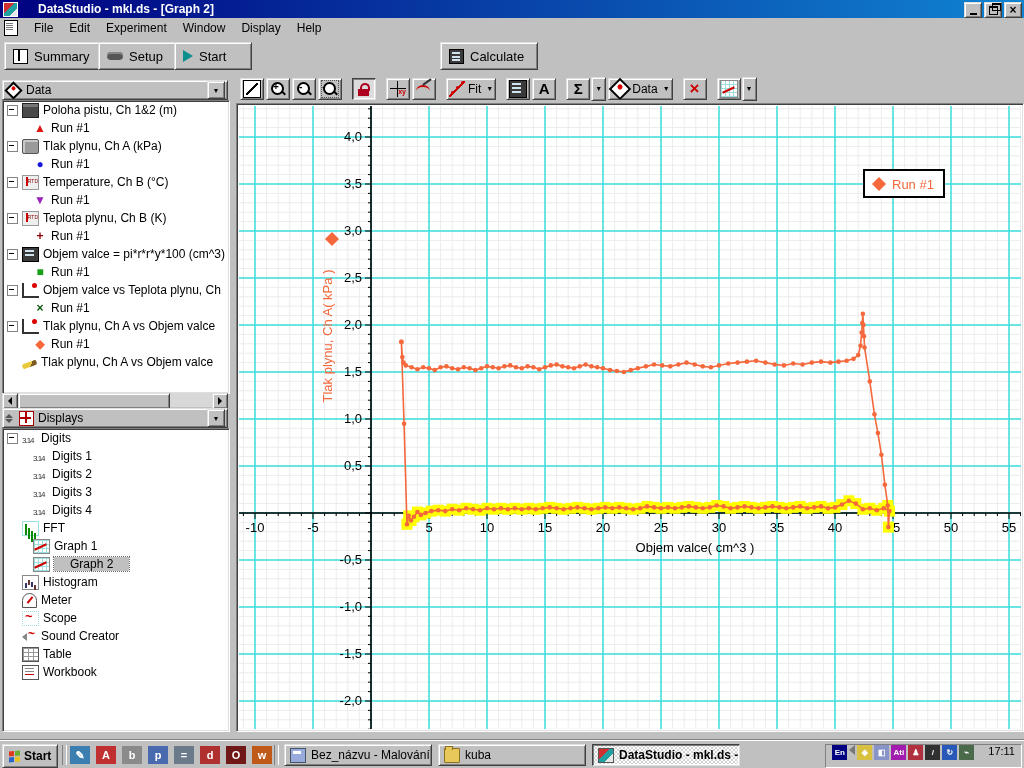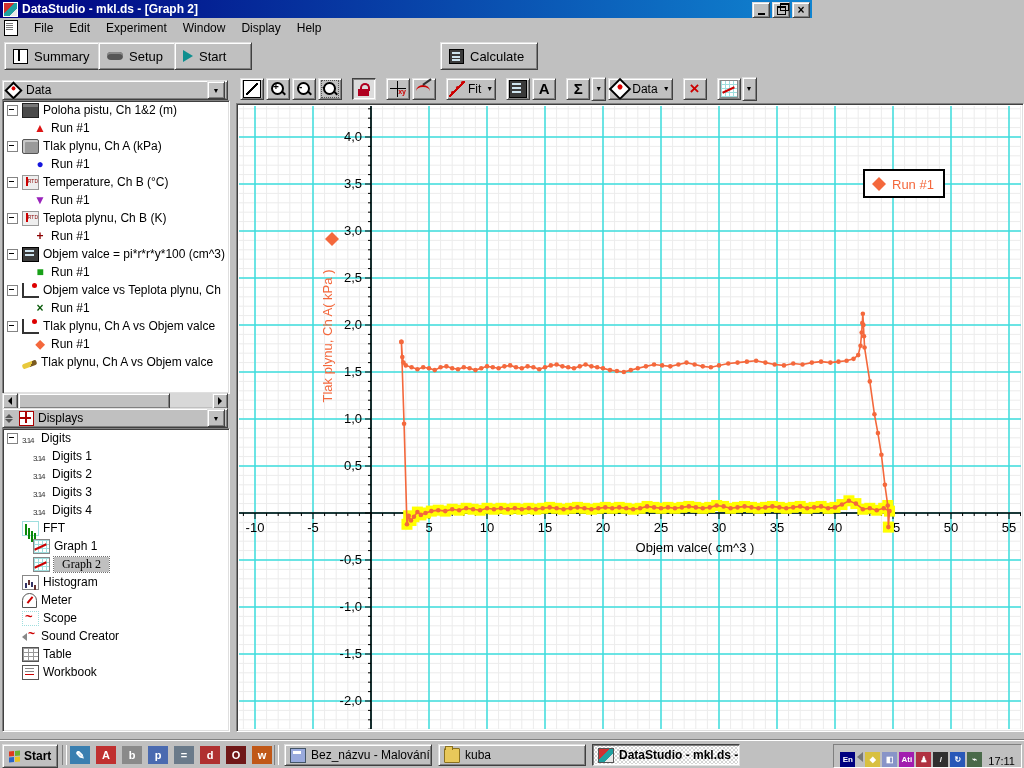--- a/index.html
+++ b/index.html
@@ -7,22 +7,22 @@
           font-family:"Liberation Sans",sans-serif;font-size:12px;color:#000;}
   
   .b98{background:#c0c0c0;border:1px solid;border-color:#dfdfdf #404040 #404040 #dfdfdf;
        box-shadow:inset 1px 1px 0 #fff, inset -1px -1px 0 #808080;}
   .b98.pressed{border-color:#404040 #dfdfdf #dfdfdf #404040;
        box-shadow:inset 1px 1px 0 #808080, inset -1px -1px 0 #fff;
        background:#dcdcdc;}
   .sunken{border:1px solid;border-color:#808080 #fff #fff #808080;
           box-shadow:inset 1px 1px 0 #404040, inset -1px -1px 0 #dfdfdf;background:#fff;}
   
-  .titlebar{position:absolute;left:0;top:0;width:812px;height:18px;
-            background:linear-gradient(90deg,#000080,#1084d0);display:flex;align-items:center;}
+  .titlebar{position:absolute;left:0;top:0;width:1024px;height:18px;
+            background:linear-gradient(90deg,#000080,#1084d0);display:flex;align-items:center;gap:16px;}
   .app-icon{width:13px;height:13px;margin:0 4px 0 3px;
             background:linear-gradient(135deg,#d03030 0 40%,#20a0a0 40% 70%,#e8e8e8 70%);
             border:1px solid #fff;transform:rotate(0deg);}
   .title-text{color:#fff;font-weight:bold;font-size:12px;white-space:nowrap;}
   .win-ctrls{position:absolute;right:2px;top:2px;display:flex;gap:2px;}
   .wbtn{width:16px;height:14px;display:flex;align-items:center;justify-content:center;position:relative;}
   .gl-min{width:7px;height:2px;background:#000;margin-top:7px;}
   .gl-restore{width:7px;height:6px;border:1px solid #000;border-top-width:2px;position:relative;background:#c0c0c0;}
   .gl-restore::before{content:"";position:absolute;left:2px;top:-5px;width:7px;height:5px;border:1px solid #000;border-top-width:2px;}
   .gl-close{font-weight:bold;font-size:12px;line-height:10px;}
@@ -99,21 +99,21 @@
   .splitter .up{border-bottom:4px solid #555;}
   .splitter .dn{border-top:4px solid #555;}
   .tree{position:absolute;left:2px;width:226px;overflow:hidden;background:#fff;}
   .trow{height:18px;display:flex;align-items:center;gap:4px;white-space:nowrap;padding-left:4px;}
   .trow.child{padding-left:30px;}
   .exp{width:9px;height:9px;border:1px solid #848484;background:#fff;flex:none;position:relative;}
   .exp::after{content:"";position:absolute;left:1px;top:3px;width:5px;height:1px;background:#000;}
   .noexp{width:11px;flex:none;}
   .marker{width:14px;text-align:center;font-size:12px;font-weight:bold;flex:none;}
   .tlabel{overflow:hidden;text-overflow:clip;}
-  .tlabel.sel{background:#c0c0c0;outline:1px dotted #707070;padding:0 8px;font-family:Liberation Serif, serif;}
+  .tlabel.sel{background:#c0c0c0;outline:1px dotted #707070;padding:0 16px;}
   
   .ti{width:15px;height:13px;flex:none;position:relative;display:inline-block;}
   .ic-motion{background:#4a4a4a;border:1px solid #222;box-shadow:inset 0 3px 0 #777;}
   .ic-pressure{background:#9a9a9a;border:1px solid #555;border-radius:2px;box-shadow:inset 2px 2px 0 #c8c8c8;}
   .ic-thermo{background:#eee;border:1px solid #999;}
   .ic-thermo::after{content:"";position:absolute;left:3px;top:1px;width:2px;height:9px;background:#c00;}
   .ic-thermo::before{content:"RTD";position:absolute;right:0px;top:2px;font-size:5px;color:#800;}
   .ic-calc{background:#3a3a3a;border:1px solid #000;}
   .ic-calc::after{content:"";position:absolute;left:2px;top:2px;width:9px;height:2px;background:#cfe4ef;box-shadow:0 4px 0 #cfe4ef;}
   .ic-xy{background:#fff;border-left:2px solid #333;border-bottom:2px solid #333;}
@@ -164,21 +164,21 @@
   .tb-sep{position:absolute;top:4px;width:3px;height:20px;border-left:1px solid #808080;border-right:1px solid #fff;}
   .ql{position:absolute;top:5px;width:20px;height:18px;display:flex;align-items:center;justify-content:center;font-size:11px;font-weight:bold;border:none;}
   .task{position:absolute;top:3px;height:22px;display:flex;align-items:center;gap:5px;padding:0 5px;font-size:12px;white-space:nowrap;overflow:hidden;width:148px;box-sizing:border-box;}
   .task.active{font-weight:bold;background:conic-gradient(#fff 25%,#d4d4d4 0 50%,#fff 0 75%,#d4d4d4 0) 0 0/4px 4px;}
   .task .tic{width:14px;height:13px;flex:none;position:relative;}
   .tic-paint{background:#9ad;border:1px solid #456;}
   .tic-paint::after{content:"";position:absolute;left:2px;top:2px;width:8px;height:3px;background:#fff;}
   .tic-folder{background:#e8c85a;border:1px solid #8a7120;border-radius:1px;}
   .tic-folder::before{content:"";position:absolute;left:0;top:-3px;width:6px;height:3px;background:#e8c85a;border:1px solid #8a7120;border-bottom:none;}
   .tic-ds{background:linear-gradient(135deg,#d03030 0 40%,#20a0a0 40% 70%,#e8e8e8 70%);border:1px solid #555;}
-  .tray{position:absolute;right:2px;top:3px;height:22px;display:flex;align-items:flex-end;gap:2px;padding:0 6px;
+  .tray{position:absolute;right:2px;top:3px;height:22px;display:flex;align-items:flex-start;gap:10px;padding:0 6px;
         border:1px solid;border-color:#808080 #fff #fff #808080;}
   .tr-ic{width:15px;height:15px;display:flex;align-items:center;justify-content:center;font-size:8px;font-weight:bold;color:#fff;flex:none;}
   .tray .time{margin-left:4px;font-size:11px;color:#000;}
   .spk{width:0;height:0;border-left:6px solid #777;border-top:5px solid transparent;border-bottom:5px solid transparent;transform:rotate(180deg);}
 </style>
 </head>
 <body>
 
 <div id="screen">
 

